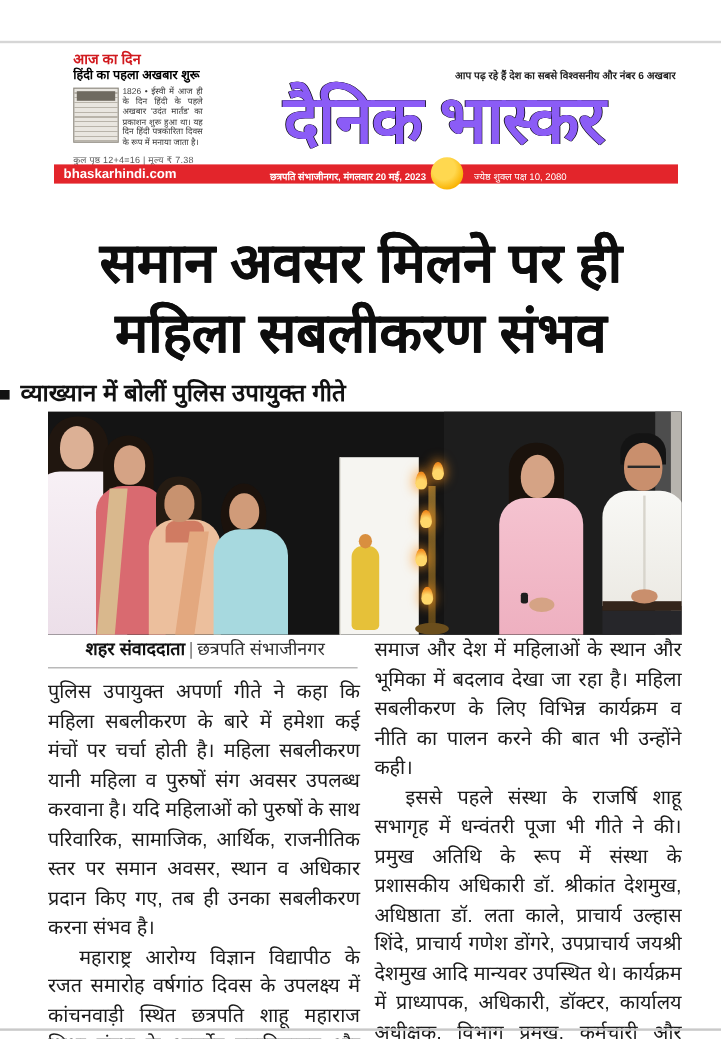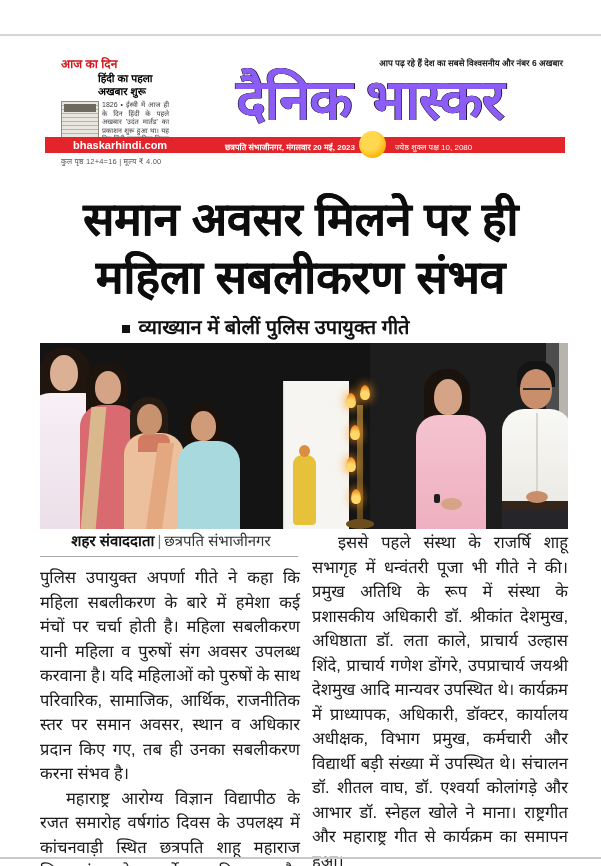--- a/index.html
+++ b/index.html
@@ -10,23 +10,23 @@
     font-family:"Liberation Sans","DejaVu Sans",sans-serif;
     color:#111;
     overflow:hidden;
   }
   .rule { position:absolute; left:0; right:0; height:2px; background:#d6d6d6; }
   #top-rule { top:34px; }
   #bottom-rule { top:857px; background:#c9c9c9; }
 
   
   #masthead { position:absolute; left:45px; top:42px; width:520px; height:92px; }
-  #today-box { position:absolute; left:0; top:15px; width:124px;padding-left:16px; }
+  #today-box { position:absolute; left:0; top:0; width:124px;padding-left:16px; }
   #today-kicker { color:#d11a1f; font-weight:bold; font-size:12px; line-height:14px; }
-  #today-title { color:#000; font-weight:bold; font-size:10.5px; line-height:13px; margin-top:1px;margin-left:37px; }
+  #today-title { color:#000; font-weight:bold; font-size:10.5px; line-height:13px; margin-top:1px; }
   #today-body-row { margin-top:3px; font-size:7px; line-height:8.5px; color:#3a3a3a; text-align:justify; }
   #news-thumb {
     float:left; width:38px; height:46px; margin-right:3px;
     background:
       repeating-linear-gradient(#e9e6e0 0 3px, #b9b4aa 3px 4px);
     border:1px solid #8f8a80;
   }
   #news-thumb .thumb-head { height:8px; background:#6f6a60; margin:2px 2px 0 2px; }
   #today-footer { margin-top:4px; font-size:7.5px; color:#555; letter-spacing:.2px; }
 
@@ -42,39 +42,39 @@
     text-shadow:0.6px 0 0 #000, -0.6px 0 0 #000;
     white-space:nowrap;
   }
 
   
   #dateline-bar {
     position:absolute; left:45px; top:137px; width:520px; height:16px;
     background:#e3252b;
   }
   #dateline-bar .bar-text { position:absolute; color:#fff; white-space:nowrap; }
-  #site-name { left:8px; top:2px; font-size:11px; font-weight:bold;margin-left:20px; }
+  #site-name { left:8px; top:2px; font-size:11px; font-weight:bold; }
   #city-date { left:180px; top:4px; font-size:8px; font-weight:bold; }
   #sun-badge {
     position:absolute; left:314px; top:-6px; width:27px; height:27px;
     border-radius:50%;
     background:radial-gradient(circle at 40% 35%, #ffd84f 0 40%, #f9b200 75%, #ef9c00 100%);
   }
   #panchang { left:350px; top:4px; font-size:8px; font-weight:normal; }
 
   
   #headline { position:absolute; left:20px; right:20px; top:164px; text-align:center;margin-top:26px; }
   .hl-line {
     font-size:46px; line-height:58px; font-weight:800; color:#0d0d0d;
     text-shadow:0.5px 0 0 #0d0d0d;
     white-space:nowrap;
   }
   #subheadline {
     position:absolute; left:0; right:70px; top:313px;
-    text-align:center; font-size:20px; font-weight:bold; color:#111;
+    font-size:20px; font-weight:bold; color:#111;
   }
   #subhead-bullet {
     display:inline-block; width:8px; height:8px; background:#111;
     margin-right:9px; vertical-align:middle;
   }
 
   
   #photo {
     position:absolute; left:40px; top:343px; width:528px; height:186px;
     background:#141414; overflow:hidden;
@@ -161,21 +161,21 @@
 <div id="masthead">
   <div id="today-box">
     <div id="today-kicker">आज का दिन</div>
     <div id="today-title">हिंदी का पहला अखबार शुरू</div>
     <div id="today-body-row">
       <div id="news-thumb">
           <div class="thumb-head"></div>
         </div>
       <span>1826 • ईस्वी में आज ही के दिन हिंदी के पहले अखबार 'उदंत मार्तंड' का प्रकाशन शुरू हुआ था। यह दिन हिंदी पत्रकारिता दिवस के रूप में मनाया जाता है।</span>
     </div>
-    <div id="today-footer">कुल पृष्ठ 12+4=16 | मूल्य ₹ 4.00</div>
+    <div id="today-footer">कुल पृष्ठ 12+4=16 | मूल्य ₹ 7.38</div>
   </div>
   <div id="tagline">आप पढ़ रहे हैं देश का सबसे विश्वसनीय और नंबर 6 अखबार</div>
   <div id="logo">दैनिक भास्कर</div>
 </div>
 
 <div id="dateline-bar">
   <div id="site-name" class="bar-text">bhaskarhindi.com</div>
   <div id="city-date" class="bar-text">छत्रपति संभाजीनगर, मंगलवार 20 मई, 2023</div>
   <div id="sun-badge"></div>
   <div id="panchang" class="bar-text">ज्येष्ठ शुक्ल पक्ष 10, 2080</div>
@@ -256,16 +256,17 @@
   <span class="rep">शहर संवाददाता</span><span class="sep">|</span><span class="city">छत्रपति संभाजीनगर</span>
 </div>
 <div id="byline-rule"></div>
 
 <div id="left-col" class="col">
   <p>पुलिस उपायुक्त अपर्णा गीते ने कहा कि महिला सबलीकरण के बारे में हमेशा कई मंचों पर चर्चा होती है। महिला सबलीकरण यानी महिला व पुरुषों संग अवसर उपलब्ध करवाना है। यदि महिलाओं को पुरुषों के साथ परिवारिक, सामाजिक, आर्थिक, राजनीतिक स्तर पर समान अवसर, स्थान व अधिकार प्रदान किए गए, तब ही उनका सबलीकरण करना संभव है।</p>
   <p class="indent">महाराष्ट्र आरोग्य विज्ञान विद्यापीठ के रजत समारोह वर्षगांठ दिवस के उपलक्ष्य में कांचनवाड़ी स्थित छत्रपति शाहू महाराज शिक्षा संस्था के आयुर्वेद महाविद्यालय और अस्पताल की ओर से शनिवार को महिला सबलीकरण विषय पर आयोजित व्याख्यान में वह विचार रख रही थीं।</p>
 </div>
 
 <div id="right-col" class="col">
+  <p>समाज और देश में महिलाओं के स्थान और भूमिका में बदलाव देखा जा रहा है। महिला सबलीकरण के लिए विभिन्न कार्यक्रम व नीति का पालन करने की बात भी उन्होंने कही।</p>
   <p class="indent">इससे पहले संस्था के राजर्षि शाहू सभागृह में धन्वंतरी पूजा भी गीते ने की। प्रमुख अतिथि के रूप में संस्था के प्रशासकीय अधिकारी डॉ. श्रीकांत देशमुख, अधिष्ठाता डॉ. लता काले, प्राचार्य उल्हास शिंदे, प्राचार्य गणेश डोंगरे, उपप्राचार्य जयश्री देशमुख आदि मान्यवर उपस्थित थे। कार्यक्रम में प्राध्यापक, अधिकारी, डॉक्टर, कार्यालय अधीक्षक, विभाग प्रमुख, कर्मचारी और विद्यार्थी बड़ी संख्या में उपस्थित थे। संचालन डॉ. शीतल वाघ, डॉ. एश्वर्या कोलांगड़े और आभार डॉ. स्नेहल खोले ने माना। राष्ट्रगीत और महाराष्ट्र गीत से कार्यक्रम का समापन हुआ।</p>
 </div>
 
 <div id="bottom-rule" class="rule"></div>
 
 </body></html>

